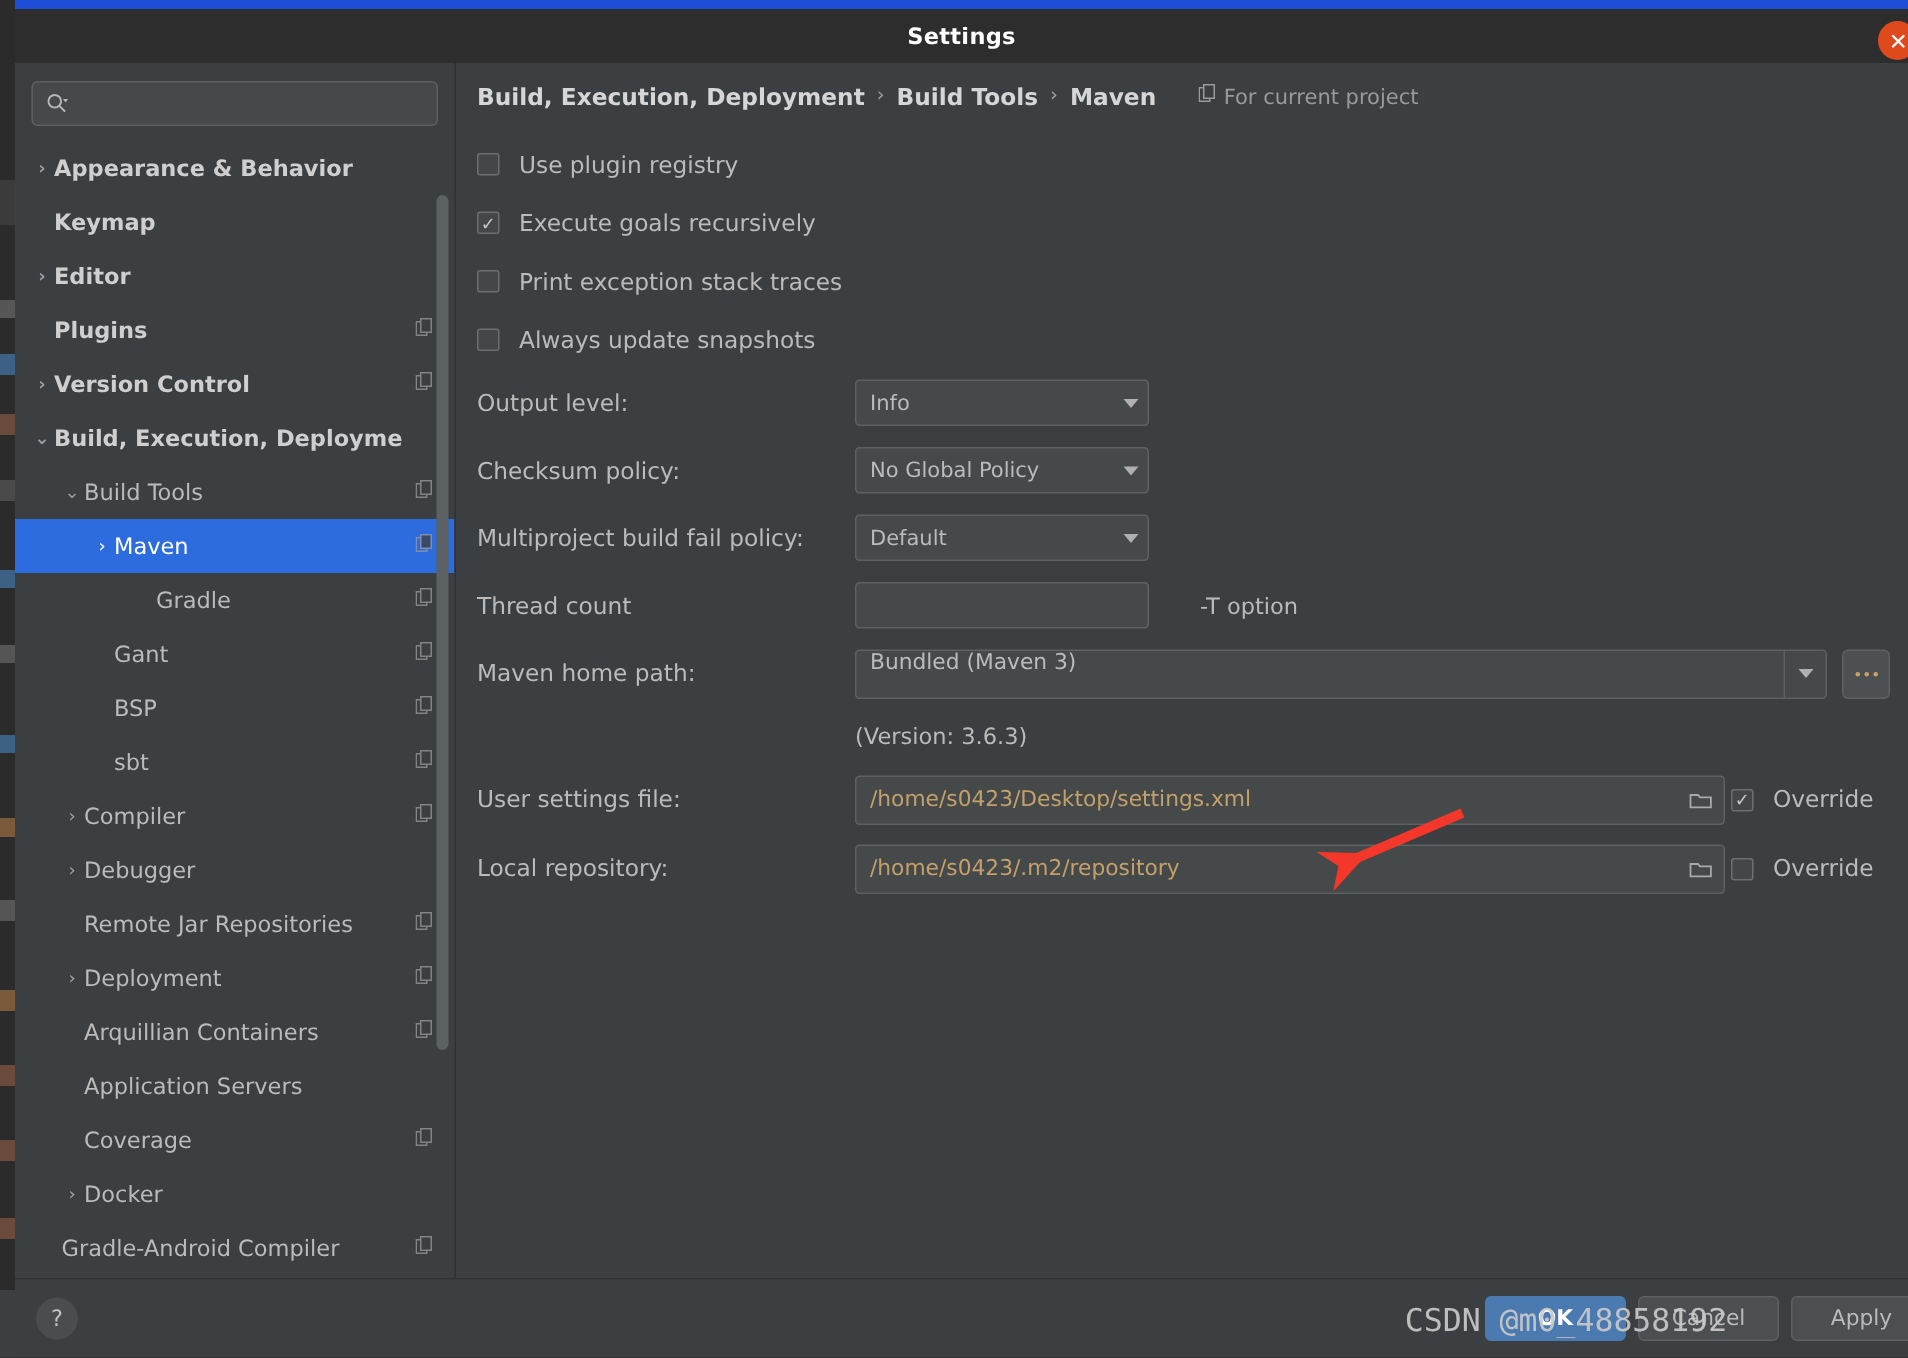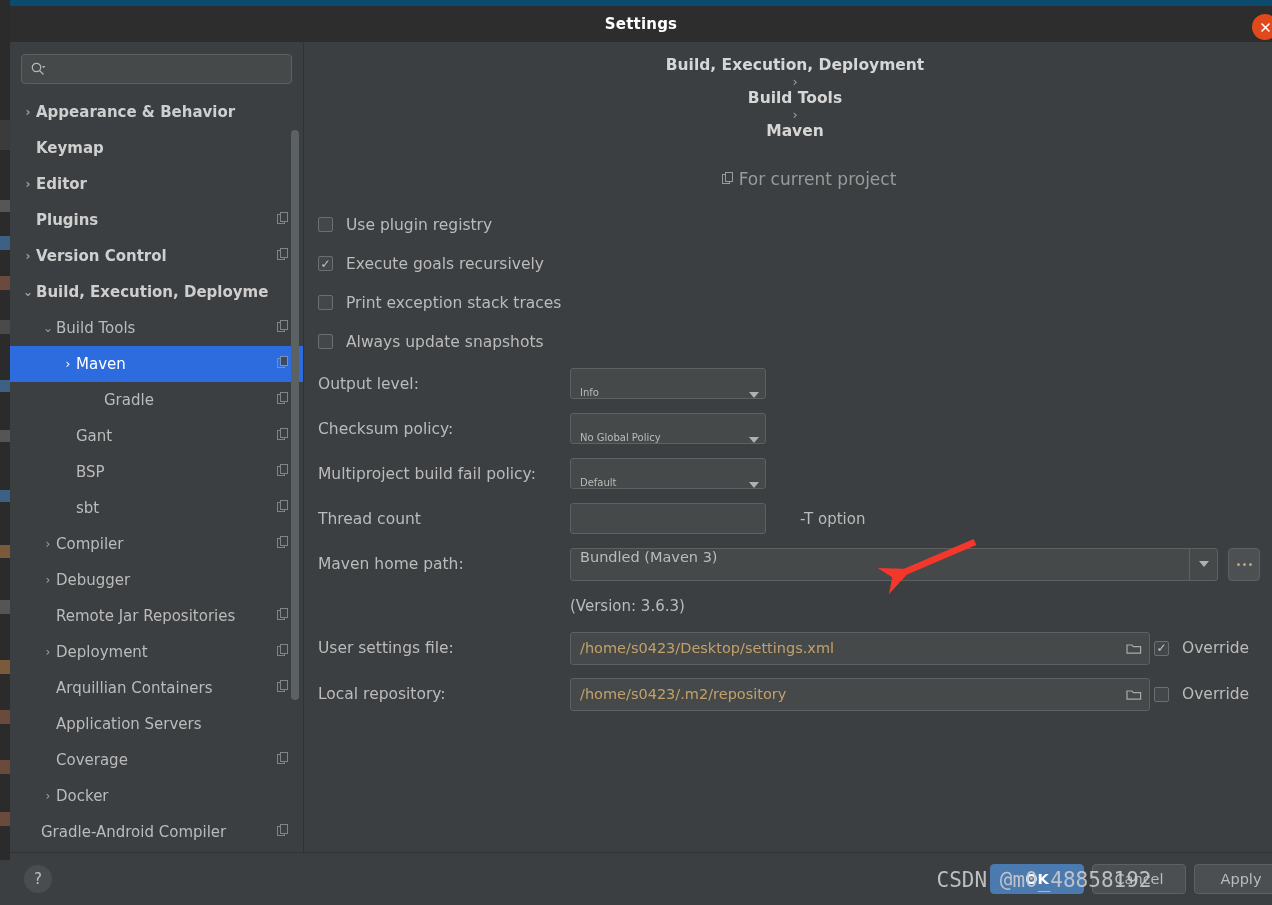--- a/index.html
+++ b/index.html
@@ -8,21 +8,21 @@
     width: 1272px; height: 905px;
     overflow: hidden;
     background: #2b2b2b;
     font-family: "DejaVu Sans", "Liberation Sans", sans-serif;
   }
 
   #app {
     position: relative;
     width: 1272px;
     height: 812px;
-    background: #0c4a6e;
+    background: #1d4ed8;
     text-decoration: underline;
   }
 
   
   .bg-sliver {
     position: absolute;
     left: 0; top: 0;
     width: 10px; height: 905px;
     background: linear-gradient(
       to bottom,
@@ -176,37 +176,35 @@
   
   .content {
     position: relative;
     flex: 1;
     height: 810px;
     background: #3c3f41;
     overflow: hidden;
   }
   .breadcrumb {
     display: flex;
-    align-items: center;
+    align-items: flex-start;
     padding: 14px 0 0 14px;
     font-size: 15.5px;
     font-weight: bold;
     color: #d6d6d6;
-    flex-direction: column;
   }
   .crumb-sep { color: #a0a0a0; margin: 0 8px; font-weight: normal; font-size: 13px; }
   .for-project {
     margin-left: 28px;
     display: flex;
     align-items: center;
     gap: 5px;
     color: #9a9a9a;
     font-weight: normal;
-    font-size: 17px;
-    margin-top: 29px;
+    font-size: 14px;
   }
 
   .form {
     padding: 16px 0 0 14px;
   }
   .cb-row {
     display: flex;
     align-items: center;
     height: 39px;
     color: #bbbbbb;
@@ -240,24 +238,24 @@
     color: #bbbbbb;
     font-size: 15.5px;
   }
   .combo {
     width: 196px;
     height: 31px;
     background: #45494a;
     border: 1px solid #5e6163;
     border-radius: 3px;
     display: flex;
-    align-items: flex-end;
+    align-items: center;
     padding: 0 6px 0 9px;
     color: #bbbbbb;
-    font-size: 10px;
+    font-size: 14px;
     cursor: pointer;
   }
   .combo .val { flex: 1; }
   .caret {
     width: 0; height: 0;
     border-left: 5px solid transparent;
     border-right: 5px solid transparent;
     border-top: 6px solid #b0b0b0;
   }
   .txtfield {

